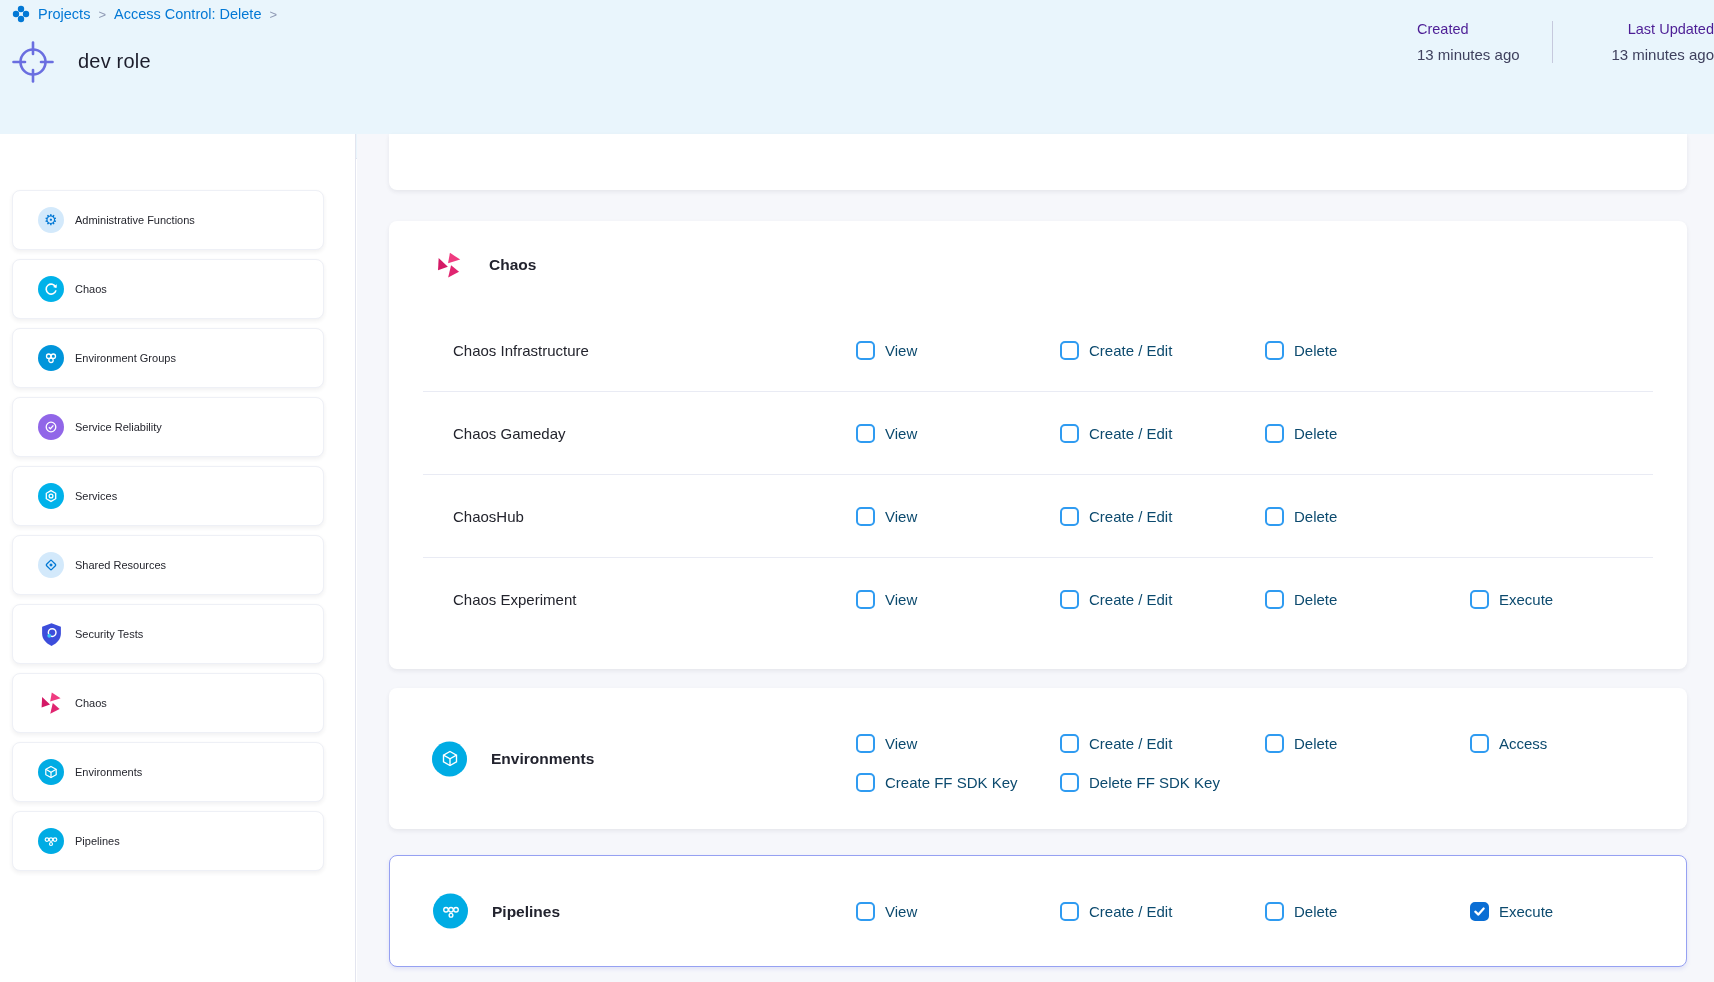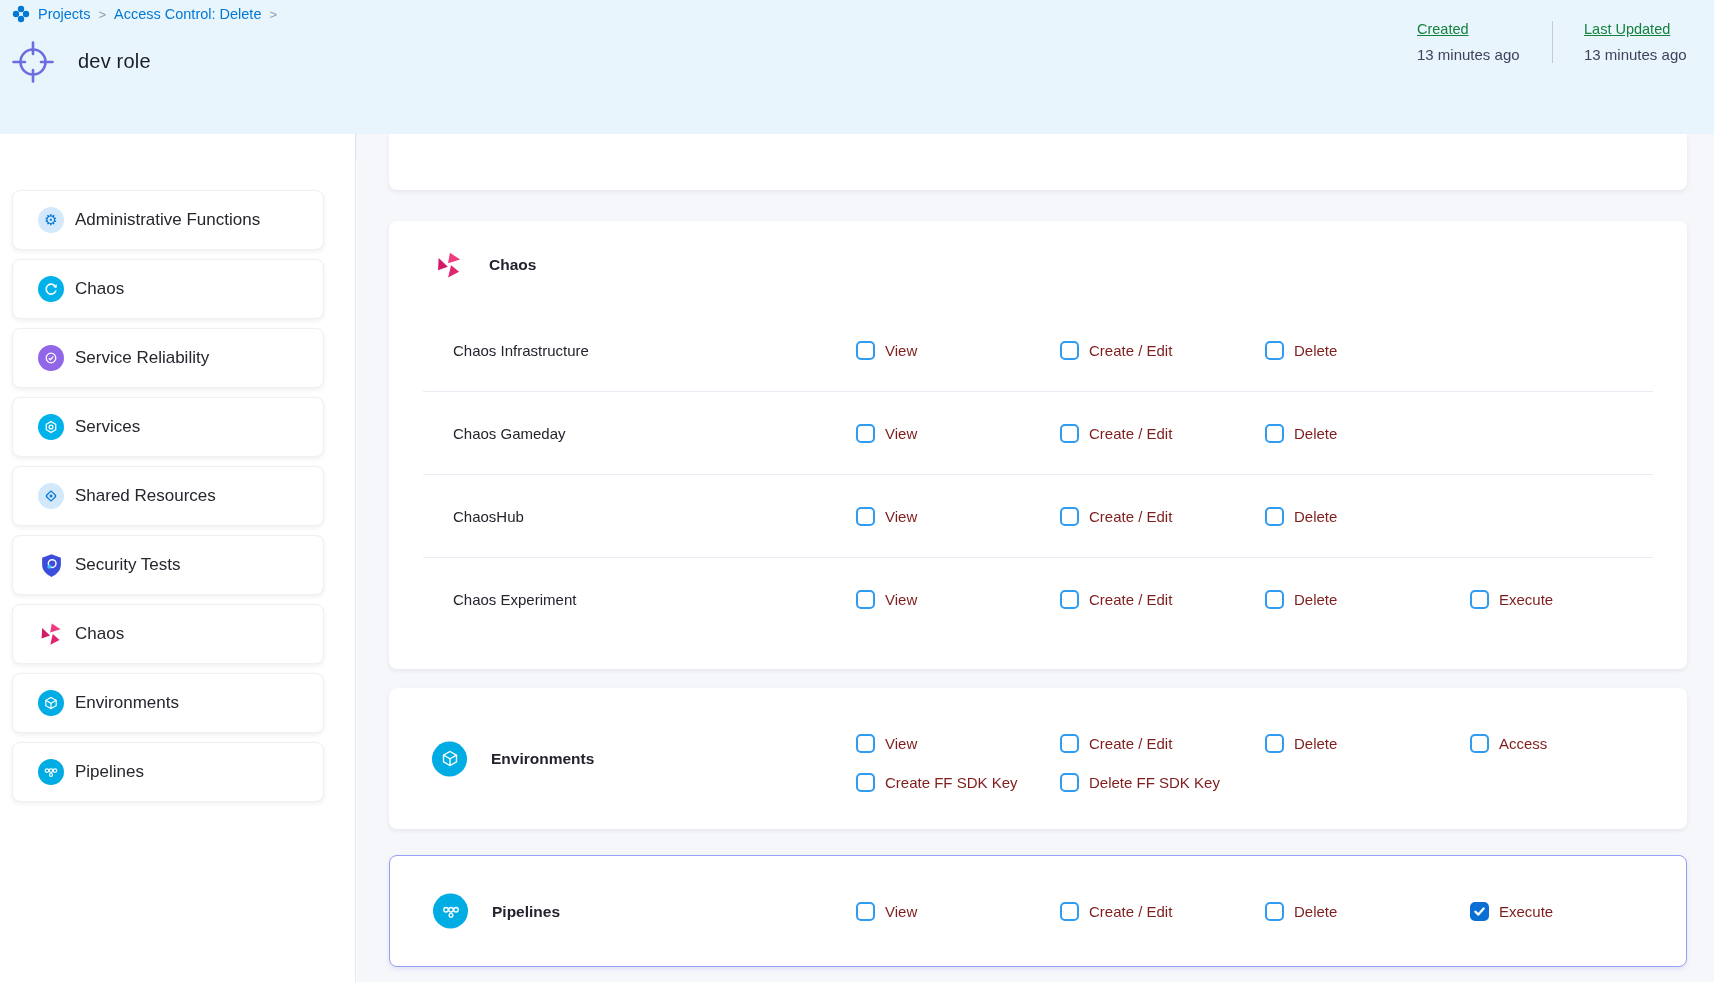--- a/index.html
+++ b/index.html
@@ -10,29 +10,29 @@
   
   .header { position:absolute; top:0; left:0; width:1714px; height:158px; background:#e9f5fc; box-shadow:0 1px 0 #dde3ee; }
   .breadcrumb { position:absolute; top:5px; left:12px; display:flex; align-items:center; gap:8px; font-size:14.5px; }
   .crumb { color:#0278d5; cursor:pointer; }
   .crumb-sep { color:#8f9ab5; font-size:13px; }
   .title-row-icon { position:absolute; top:39px; left:10px; width:46px; height:46px; }
   .page-title { position:absolute; top:50px; left:78px; font-size:20px; font-weight:500; color:#1c1d2b; letter-spacing:.2px; }
   .meta { position:absolute; top:21px; left:1417px; display:flex; }
   .meta-col { display:flex; flex-direction:column; gap:9px; }
   .meta-col.c1 { width:135px; }
-  .meta-col.c2 { border-left:1px solid #c6c9dd; padding-left:31px; width:162px; overflow:hidden; white-space:nowrap; }
-  .meta-label { font-size:14.5px; color:#15803d;text-decoration:underline; }
+  .meta-col.c2 { border-left:1px solid #c6c9dd; padding-left:31px; width:162px; overflow:hidden; white-space:nowrap;align-items:flex-end; }
+  .meta-label { font-size:14.5px; color:#4c1d95; }
   .meta-value { font-size:15px; color:#3f415e; white-space:nowrap; }
 
   
   .sidebar { position:absolute; top:134px; left:0; width:356px; height:848px; background:#fff; border-right:1px solid #e3e5ef; padding:56px 0 0 12px; }
   .side-card { width:312px; height:60px; margin-bottom:9px; background:#fff; border:1px solid #eef0f6; border-radius:8px;
                box-shadow:0 2px 4px rgba(40,41,61,.07); display:flex; align-items:center; padding-left:25px; gap:11px; cursor:pointer; }
-  .side-label { font-size:17px; color:#25262e; }
+  .side-label { font-size:11px; color:#25262e; }
   .ic { width:26px; height:26px; border-radius:50%; display:flex; align-items:center; justify-content:center; flex:0 0 26px; }
   .ic-naked { width:26px; height:26px; display:flex; align-items:center; justify-content:center; flex:0 0 26px; }
   .gear-glyph { color:#0278d5; font-size:15px; line-height:1; font-family:"DejaVu Sans", sans-serif; }
 
   
   .main { position:absolute; top:134px; left:357px; width:1357px; height:848px; background:#f6f7fb; }
   .card { position:absolute; left:32px; width:1298px; background:#fff; border-radius:8px; box-shadow:0 2px 4px rgba(40,41,61,.08); }
   .card-partial { top:0; height:56px; border-radius:0 0 8px 8px; }
   .card-chaos { top:87px; height:448px; overflow:hidden; }
   .card-env { top:554px; height:141px; }
@@ -46,21 +46,21 @@
   .row-divider { height:1px; background:#e9ebf4; margin:0 34px; }
 
   .perm-grid { position:absolute; left:467px; right:0; top:0; bottom:0; display:grid;
                grid-template-columns:204px 205px 205px auto; align-items:center; }
   .perm-grid-line { display:grid; grid-template-columns:204px 205px 205px auto; align-items:center; height:20px; }
   .perm { display:flex; align-items:center; gap:10px; cursor:pointer; }
   .cb { width:19px; height:19px; border:2px solid #2f9bf1; border-radius:5px; background:#fff; display:flex; align-items:center; justify-content:center; flex:0 0 19px; }
   .cb svg { display:none; }
   .cb.checked { background:#0a6ed4; border-color:#0a6ed4; }
   .cb.checked svg { display:block; }
-  .perm-text { font-size:15px; color:#7f1d1d; white-space:nowrap; }
+  .perm-text { font-size:15px; color:#0c4a6e; white-space:nowrap; }
 
   .mod-head { position:absolute; left:43px; top:50%; transform:translateY(-50%); display:flex; align-items:center; gap:24px; }
   .mod-circle { width:35px; height:35px; border-radius:50%; background:#00ace4; display:flex; align-items:center; justify-content:center; }
   .mod-title { font-size:15.5px; font-weight:700; color:#22232e; }
   .env-perms { position:absolute; left:467px; top:45px; display:flex; flex-direction:column; gap:19px; }
   .pipe-perms { position:absolute; left:466px; top:0; bottom:0; display:grid; grid-template-columns:204px 205px 205px auto; align-items:center; }
 </style>
 </head>
 <body>
 
@@ -113,20 +113,30 @@
     <div class="side-card">
       <span class="ic" style="background:#00b2e9">
         <svg width="14" height="14" viewBox="0 0 14 14" fill="none">
           <path d="M11.8 5.2 A5 5 0 1 0 12 8.4" stroke="#fff" stroke-width="1.6"></path>
           <path d="M12.9 2.2 L12.5 6 L9 5 Z" fill="#fff"></path>
         </svg>
       </span>
       <span class="side-label">Chaos</span>
     </div>
 
+    <div class="side-card">
+      <span class="ic" style="background:#0095db">
+        <svg width="14" height="14" viewBox="0 0 14 14" fill="none" stroke="#fff" stroke-width="1.3">
+          <circle cx="4.7" cy="5.2" r="2.2"></circle>
+            <circle cx="9.3" cy="5.2" r="2.2"></circle>
+            <circle cx="7" cy="9.3" r="2.2"></circle>
+        </svg>
+      </span>
+      <span class="side-label">Environment Groups</span>
+    </div>
 
     <div class="side-card">
       <span class="ic" style="background:#9166e8">
         <svg width="14" height="14" viewBox="0 0 14 14" fill="none" stroke="#fff" stroke-width="1.3">
           <circle cx="7" cy="7" r="4.8"></circle>
             <path d="M4.8 7.2 L6.4 8.7 L9.4 5.4"></path>
         </svg>
       </span>
       <span class="side-label">Service Reliability</span>
     </div>

